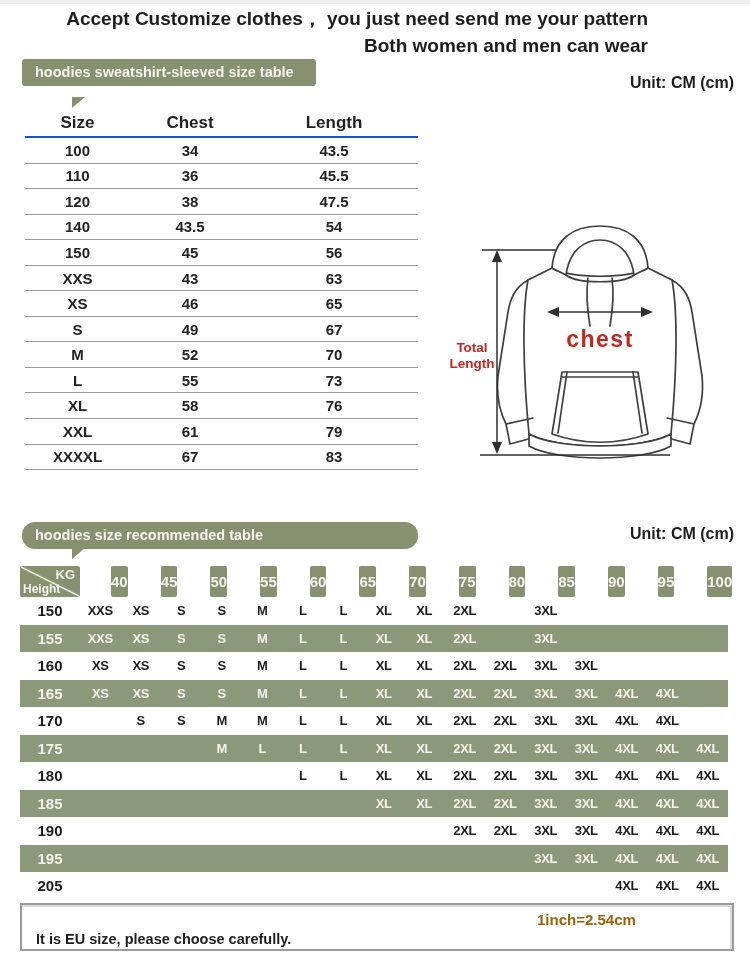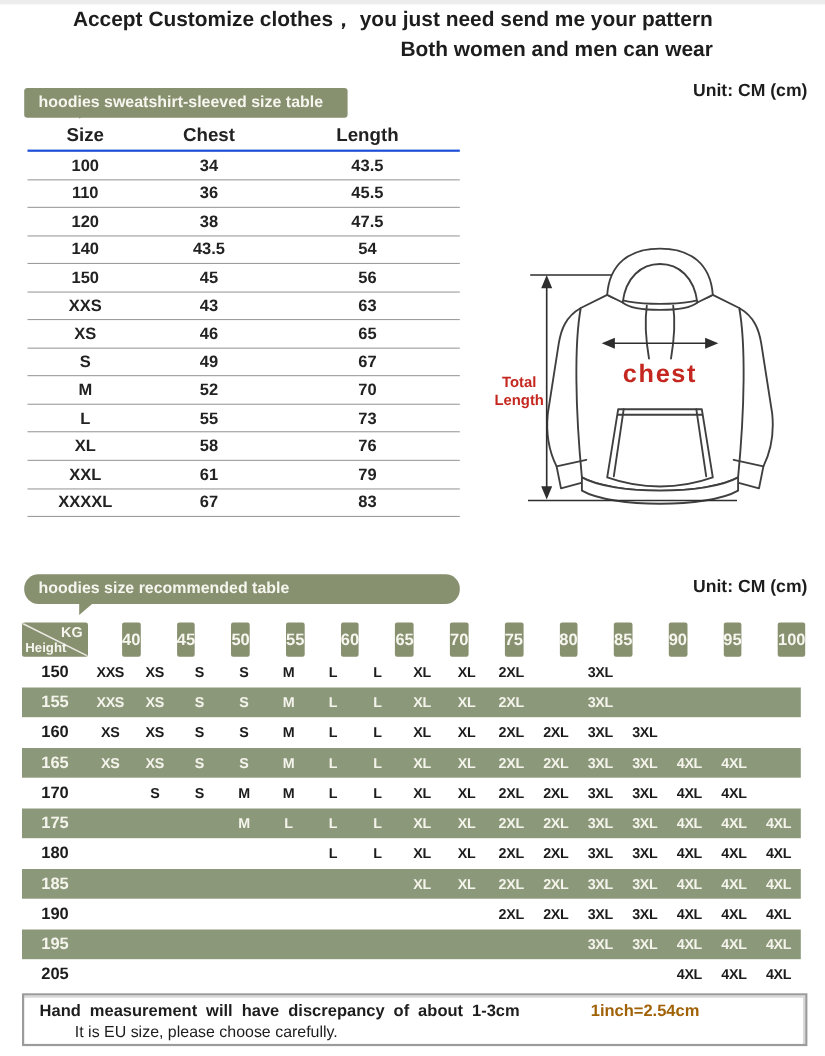--- a/index.html
+++ b/index.html
@@ -36,34 +36,34 @@
   .mx-hcell-inner{margin:0 2px;background:var(--green);height:31px;line-height:31px;text-align:center;color:#f6f6ef;font-weight:bold;font-size:15px;border-radius:2px;}
   .mx-row{display:flex;height:27.5px;align-items:center;color:#1c1c1c;}
   .mx-row.stripe{background:var(--stripe);color:#f4f4ec;}
   .mx-cell{flex:1;text-align:center;font-weight:bold;font-size:13px;letter-spacing:-0.3px;}
   .mx-height{flex:0 0 60px;font-size:15px;letter-spacing:0;}
 
   
   #note{position:absolute;left:20px;top:903px;width:714px;height:48px;border:2px solid #9b9b9b;box-sizing:border-box;background:#fff;box-shadow:-2px 2px 0 #d9d9d9 inset;}
   #note .l1{position:absolute;left:14px;top:6px;font-weight:bold;font-size:15px;color:#1d1d1d;word-spacing:4px;}
   #note .inch{position:absolute;left:515px;top:6px;font-weight:bold;font-size:15px;color:#a16207;}
-  #note .l2{position:absolute;left:14px;top:26px;font-weight:normal;font-size:14.5px;color:#1d1d1d;margin-left:32px;}
+  #note .l2{position:absolute;left:14px;top:26px;font-weight:bold;font-size:14.5px;color:#1d1d1d;}
 </style>
 </head>
 <body>
 
 <div id="page">
   <div class="topstrip"></div>
 
   <div id="title">
     <div>Accept Customize clothes，  you just need send me your pattern</div>
     <div>Both women and men can wear</div>
   </div>
 
-  <div class="banner" style="left:22px;top:80px;width:294px;">hoodies sweatshirt-sleeved size table</div>
+  <div class="banner" style="left:22px;top:59px;width:294px;">hoodies sweatshirt-sleeved size table</div>
   <div class="banner-tail" style="left:72px;top:97px;"></div>
   <div class="unit" style="top:74px;">Unit: CM (cm)</div>
 
   <div id="size-table">
     <div class="st-row st-head">
       <div class="st-cell st-c0">Size</div>
       <div class="st-cell st-c1">Chest</div>
       <div class="st-cell st-c2">Length</div>
     </div>
     <div>
@@ -442,17 +442,16 @@
           <div class="mx-cell"></div>
           <div class="mx-cell"></div>
           <div class="mx-cell">4XL</div>
           <div class="mx-cell">4XL</div>
           <div class="mx-cell">4XL</div>
         </div>
       </div>
   </div>
 
   <div id="note">
-    <div class="l1">Hand measurement will have discrepancy of about 1-3cm</div>
     <div class="inch">1inch=2.54cm</div>
     <div class="l2">It is EU size, please choose carefully.</div>
   </div>
 </div>
 
 </body></html>

